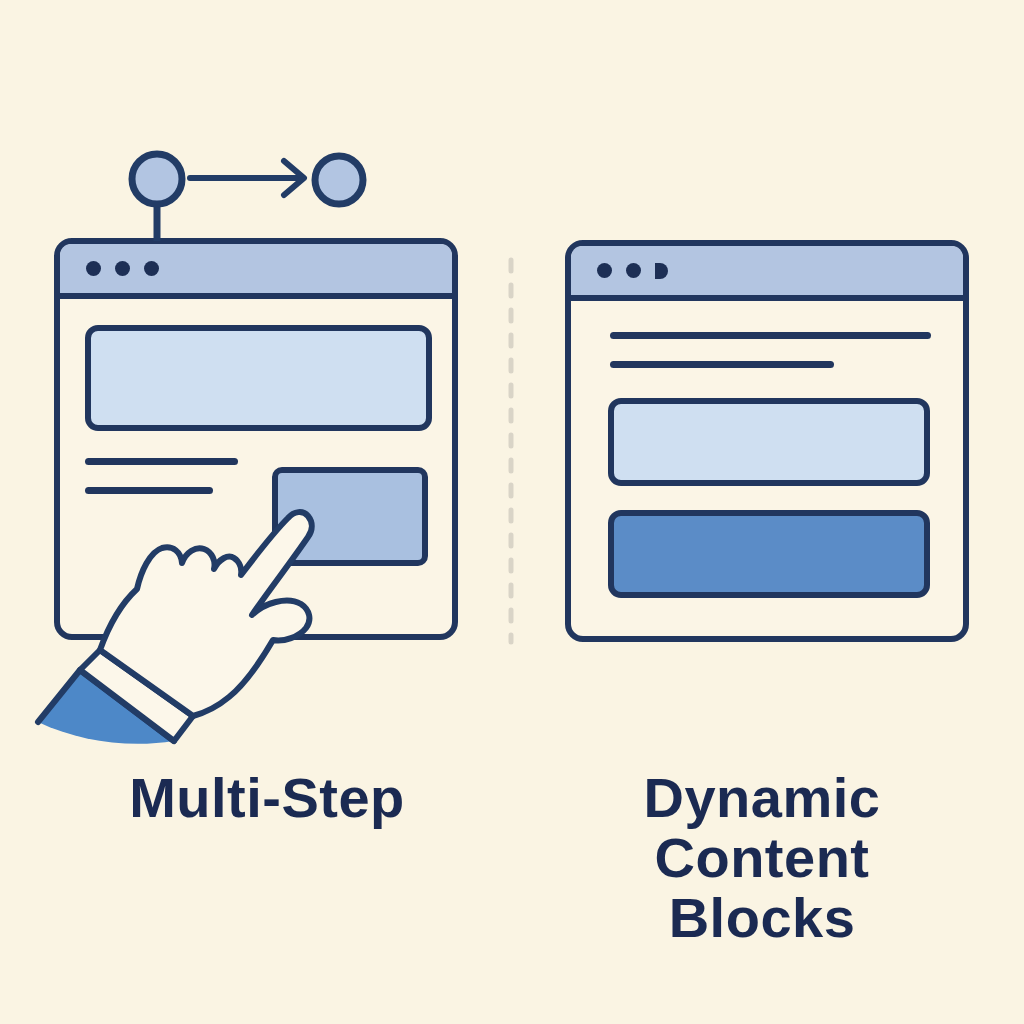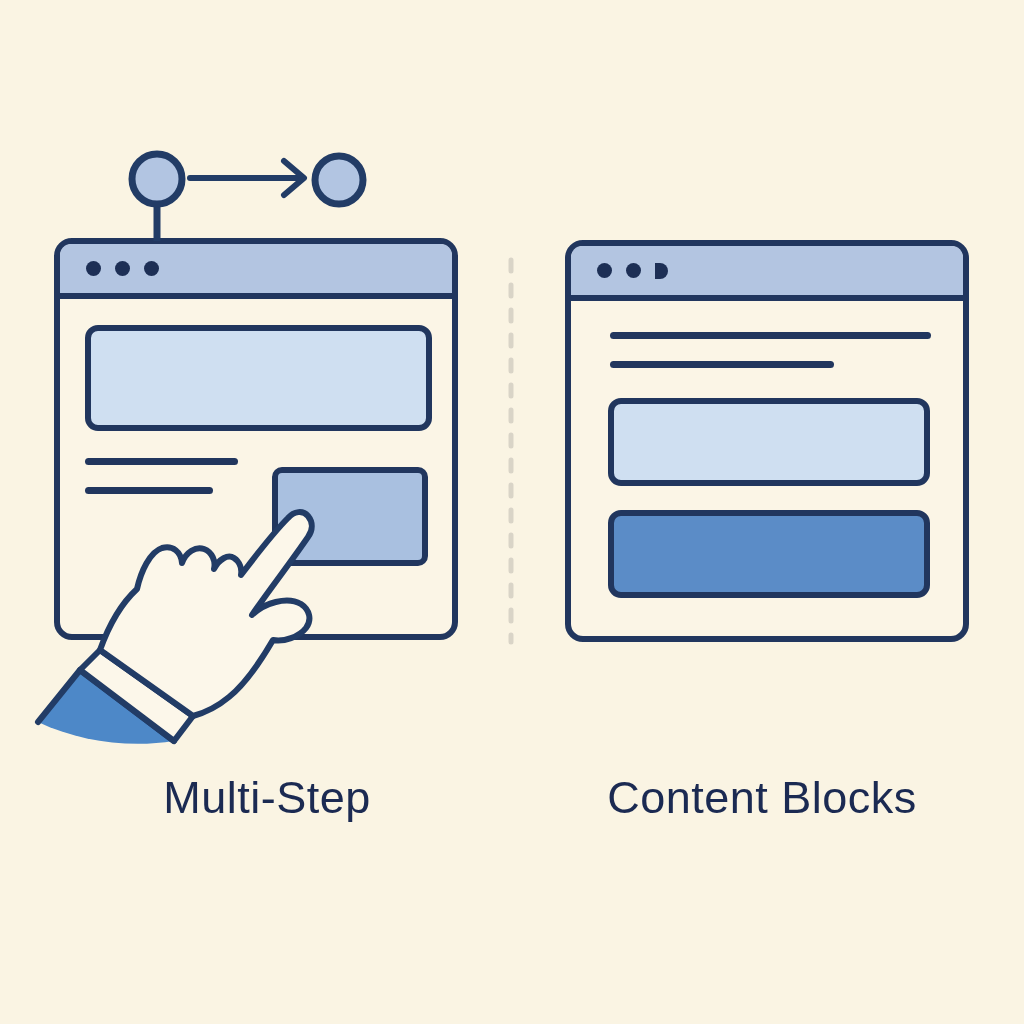--- a/index.html
+++ b/index.html
@@ -68,22 +68,22 @@
     left:37px;top:264px;width:322px;height:88px;
     background:#5b8cc7;border-radius:13px;
   }
 
   
   .caption{
     position:absolute;
     width:410px;
     text-align:center;
     color:#1b2a52;
-    font-size:45px;
-    font-weight:400;
+    font-size:56px;
+    font-weight:700;
     line-height:60px;
     letter-spacing:0.5px;
   }
   .caption.left{left:62px;top:768px;}
   .caption.right{left:557px;top:768px;}
 
   
   svg.overlay{
     position:absolute;left:0;top:0;
     width:1024px;height:1024px;
@@ -155,16 +155,17 @@
                C 259 664 244 685 229 697
                C 217 707 204 713 193 716
                L 100 650 Z" fill="#fcf7ea" stroke="#223c66" stroke-width="6" stroke-linecap="round" stroke-linejoin="round"></path>
     </g>
   </svg>
 
   <div class="caption left">
     <div>Multi-Step</div>
   </div>
   <div class="caption right">
+    <div>Dynamic</div>
     <div>Content Blocks</div>
   </div>
 
 </div>
 
 </body></html>

